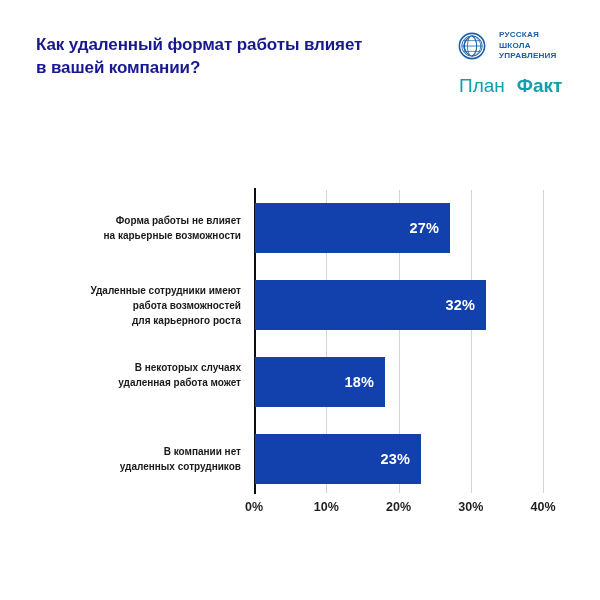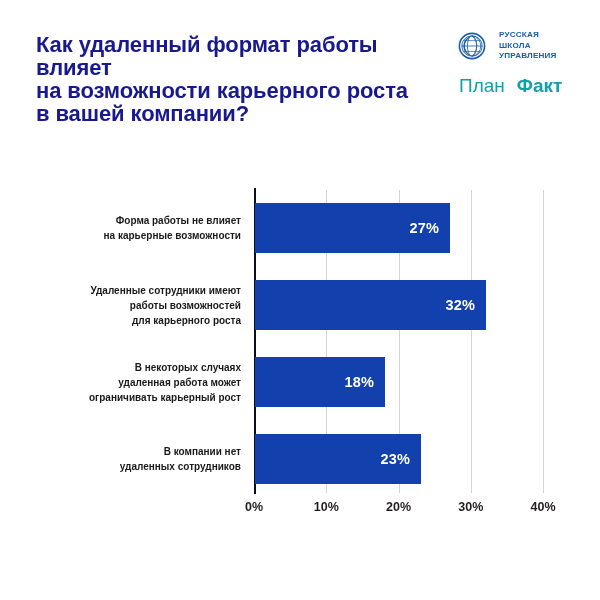--- a/index.html
+++ b/index.html
@@ -20,21 +20,21 @@
     position: absolute;
     top: 0; left: 0;
     width: 600px;
     height: 140px;
   }
   .title {
     position: absolute;
     left: 36px;
     top: 33px;
     width: 410px;
-    font-size: 22px;
+    font-size: 17px;
     font-weight: bold;
     line-height: 23px;
     color: #18188f;
     letter-spacing: -0.1px;
   }
   .title-line { display: block; }
 
   
   .logo-block {
     position: absolute;
@@ -140,21 +140,20 @@
     color: #231f20;
   }
 </style>
 </head>
 <body>
 
 <div class="header">
 
   <div class="title">
     <span class="title-line">Как удаленный формат работы влияет</span>
-    <span class="title-line">на возможности карьерного роста</span>
     <span class="title-line">в вашей компании?</span>
   </div>
 
   <div class="logo-block">
 
     <div class="rsu-logo">
       <span class="rsu-globe">
         <svg viewBox="0 0 28 28" width="28" height="28" aria-hidden="true">
           <circle cx="14" cy="14" r="12.6" fill="none" stroke="#1a5fa8" stroke-width="1.6"></circle>
           <circle cx="14" cy="14" r="10.2" fill="none" stroke="#1a5fa8" stroke-width="0.9"></circle>
@@ -196,30 +195,29 @@
         <span class="bar-value">27%</span>
         <div class="cat-label" style="top: 10px;">
           <span>Форма работы не влияет</span>
           <span>на карьерные возможности</span>
         </div>
       </div>
       <div class="bar" style="top: 90px; width: 231.2px; background: rgb(18, 64, 173);">
         <span class="bar-value">32%</span>
         <div class="cat-label" style="top: 2.5px;">
           <span>Удаленные сотрудники имеют</span>
-          <span>работы возможностей</span>
+          <span>работа возможностей</span>
           <span>для карьерного роста</span>
         </div>
       </div>
       <div class="bar" style="top: 167px; width: 130.05px; background: rgb(18, 64, 173);">
         <span class="bar-value">18%</span>
         <div class="cat-label" style="top: 2.5px;">
           <span>В некоторых случаях</span>
           <span>удаленная работа может</span>
-          <span>ограничивать карьерный рост</span>
         </div>
       </div>
       <div class="bar" style="top: 244px; width: 166.175px; background: rgb(18, 64, 173);">
         <span class="bar-value">23%</span>
         <div class="cat-label" style="top: 10px;">
           <span>В компании нет</span>
           <span>удаленных сотрудников</span>
         </div>
       </div>
     </div>

